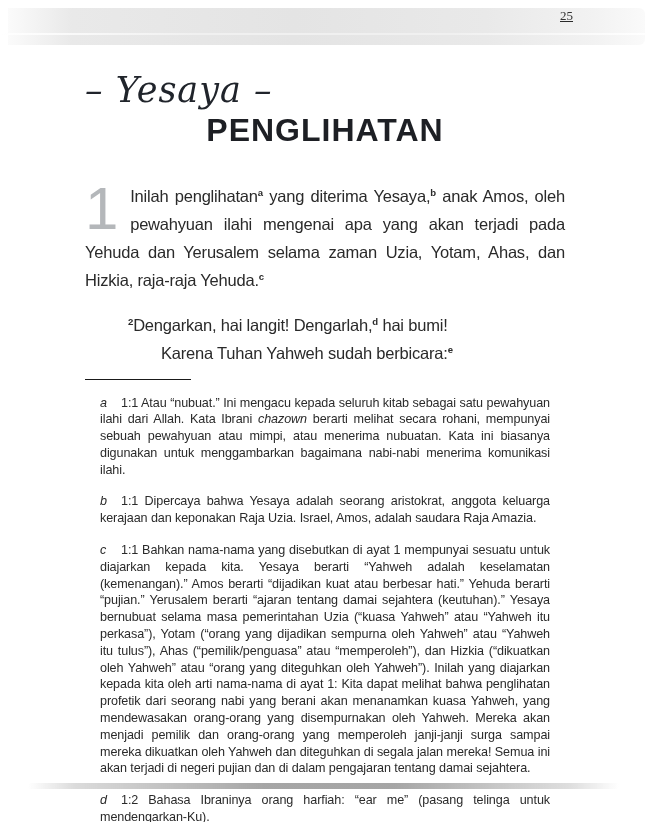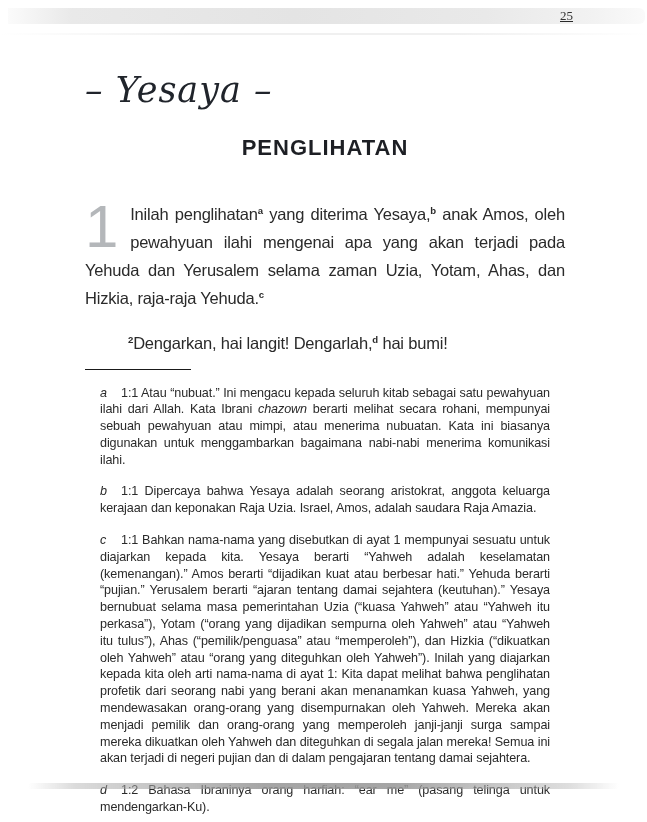--- a/index.html
+++ b/index.html
@@ -7,21 +7,21 @@
     width: 647px; height: 822px;
     background: #ffffff;
     position: relative;
     overflow: hidden;
     font-family: "Liberation Sans", sans-serif;
     color: #2a2a2a;
     -webkit-font-smoothing: antialiased;
   }
   
   .top-band {
-    position: absolute; top: 8px; left: 8px; right: 2px; height: 16px;
+    position: absolute; top: 8px; left: 8px; right: 2px; height: 37px;
     background: linear-gradient(to right,
       #fbfbfb 0%, #e9e9e9 10%, #e4e4e4 45%, #e9e9e9 75%, #f2f2f2 92%, #fafafa 100%);
     border-radius: 0 6px 6px 0;
     display: flex; align-items: flex-start; justify-content: flex-end; text-decoration: underline;
   }
   .page-number {
     font-family: "Liberation Serif", serif;
     font-size: 13px; color: #333;
     padding-right: 72px;
   }
@@ -45,24 +45,24 @@
   .book-title {
     margin-top: 66px;
     font-family: "DejaVu Serif", serif;
     font-style: italic;
     font-size: 35px;
     line-height: 48px;
     color: #20242b;
     letter-spacing: 1px;
   }
   .chapter-title {
-    margin-top: 18px;
+    margin-top: 0;
     text-align: center;
     font-weight: bold;
-    font-size: 22px;
+    font-size: 32px;
     line-height: 32px;
     letter-spacing: 1px;
     color: #1d1f24;
   }
   .opening {
     margin-top: 36px;
     font-size: 16.5px;
     line-height: 28px;
     letter-spacing: -0.2px;
     text-align: justify;
@@ -123,20 +123,21 @@
 
   <div class="book-title">– Yesaya –</div>
 
   <div class="chapter-title">PENGLIHATAN</div>
 
   <p class="opening"><span class="drop-cap">1</span><span>Inilah penglihatan<sup>a</sup> yang diterima Yesaya,<sup>b</sup> anak Amos, oleh pewah­yuan ilahi mengenai apa yang akan terjadi pada Yehuda dan Yeru­salem selama zaman Uzia, Yotam, Ahas, dan Hizkia, raja-raja Yehuda.<sup>c</sup></span></p>
 
 
   <div class="poem">
     <div class="poem-line"><sup>2</sup>Dengarkan, hai langit! Dengarlah,<sup>d</sup> hai bumi!</div>
+    <div class="poem-line indented">Karena Tuhan Yahweh sudah berbicara:<sup>e</sup></div>
   </div>
 
   <div class="footnote-rule"></div>
 
   <div class="footnotes">
     <p class="footnote"><span class="footnote-marker">a</span><span>1:1 Atau “nubuat.” Ini mengacu kepada seluruh kitab sebagai satu pewahyuan ilahi dari Allah. Kata Ibrani <i>chazown</i> berarti melihat secara rohani, mempunyai sebuah pewahyuan atau mimpi, atau menerima nubuatan. Kata ini biasanya digunakan untuk menggambarkan bagaimana nabi-nabi menerima komunikasi ilahi.</span></p>
     <p class="footnote"><span class="footnote-marker">b</span><span>1:1 Dipercaya bahwa Yesaya adalah seorang aristokrat, anggota keluarga kerajaan dan keponakan Raja Uzia. Israel, Amos, adalah saudara Raja Amazia.</span></p>
     <p class="footnote"><span class="footnote-marker">c</span><span>1:1 Bahkan nama-nama yang disebutkan di ayat 1 mempunyai sesuatu untuk di­ajarkan kepada kita. Yesaya berarti “Yahweh adalah keselamatan (kemenangan).” Amos berarti “dijadikan kuat atau berbesar hati.” Yehuda berarti “pujian.” Yerusalem berarti “ajaran tentang damai sejahtera (keutuhan).” Yesaya bernubuat selama masa pemerintahan Uzia (“kuasa Yahweh” atau “Yahweh itu perkasa”), Yotam (“orang yang dijadikan sem­purna oleh Yahweh” atau “Yahweh itu tulus”), Ahas (“pemilik/penguasa” atau “memperoleh”), dan Hizkia (“dikuatkan oleh Yahweh” atau “orang yang diteguhkan oleh Yahweh”). Inilah yang diajarkan kepada kita oleh arti nama-nama di ayat 1: Kita dapat melihat bahwa peng­lihatan profetik dari seorang nabi yang berani akan menanamkan kuasa Yahweh, yang mendewasakan orang-orang yang disempurnakan oleh Yahweh. Mereka akan menjadi pemilik dan orang-orang yang memperoleh janji-janji surga sampai mereka dikuatkan oleh Yahweh dan diteguhkan di segala jalan mereka! Semua ini akan terjadi di negeri pujian dan di dalam pengajaran tentang damai sejahtera.</span></p>
     <p class="footnote"><span class="footnote-marker">d</span><span>1:2 Bahasa Ibraninya orang harfiah: “ear me” (pasang telinga untuk mendengarkan-Ku).</span></p>
     <p class="footnote"><span class="footnote-marker">e</span><span>1:2 Allah memanggil dua saksi-Nya ke ruang pengadilan-Nya (Ulangan 19:15), langit dan bumi, mengenai tujuh dakwaan Allah terhadap Israel karena melanggar perjanjian</span></p>

